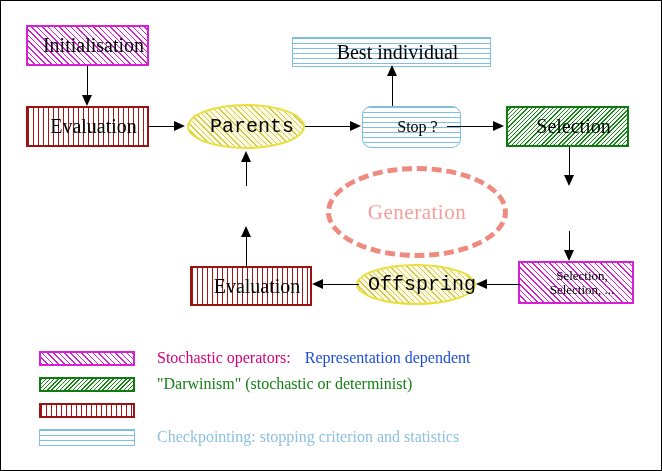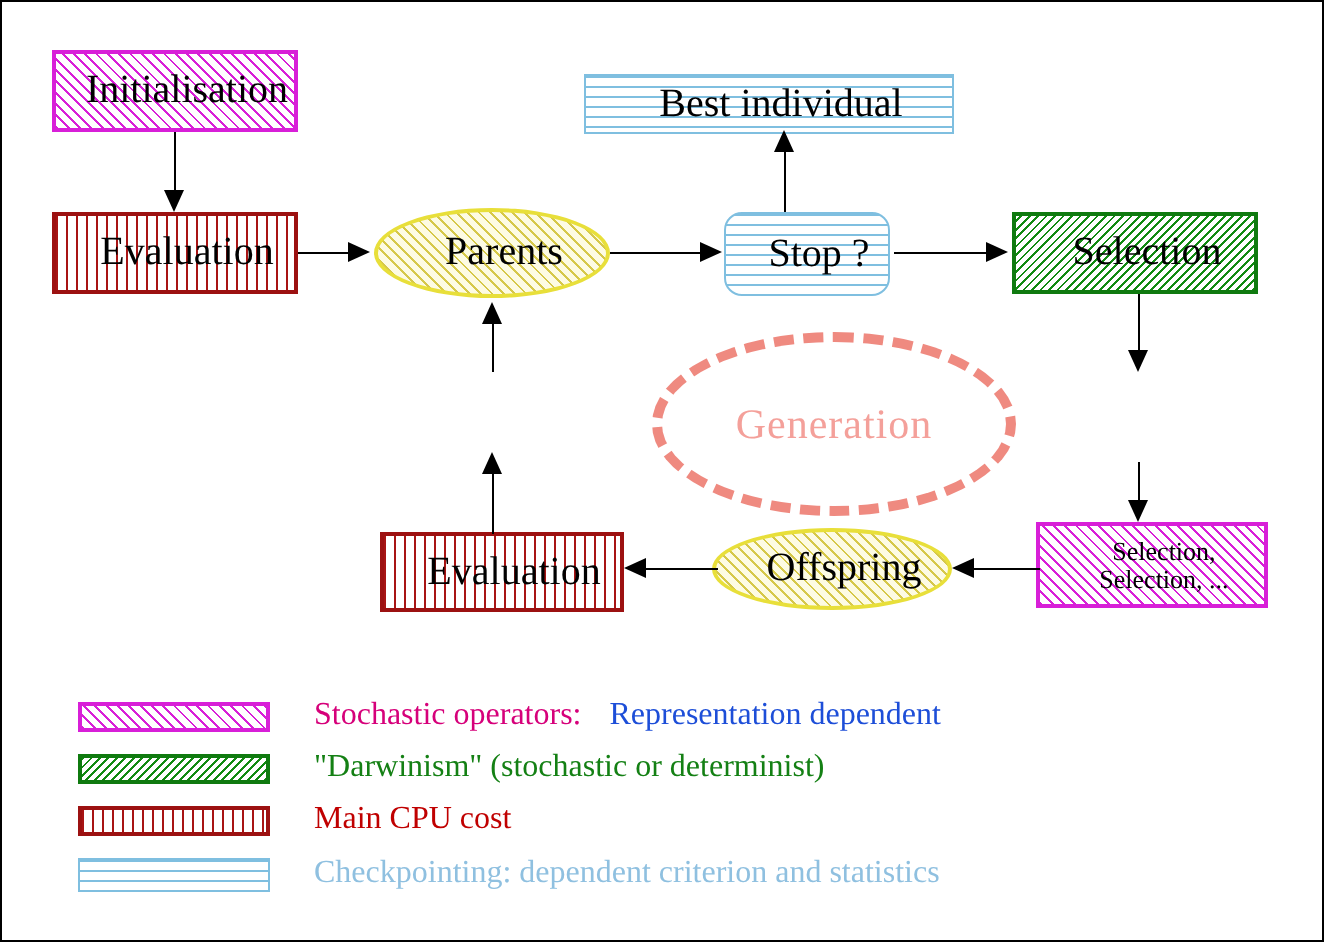--- a/index.html
+++ b/index.html
@@ -27,21 +27,21 @@
     background-image:repeating-linear-gradient(90deg,
       #a81414 0px,#a81414 1px,rgba(255,255,255,0) 1px,rgba(255,255,255,0) 5px);
     background-color:#ffffff;border:2px solid #9c1111;}
   .hatch-blue{
     background-image:repeating-linear-gradient(180deg,
       #7fbfe0 0px,#7fbfe0 1px,rgba(255,255,255,0) 1px,rgba(255,255,255,0) 5px);
     background-color:#ffffff;border:1px solid #7fbfe0;}
   .hatch-yellow{
     background-image:repeating-linear-gradient(45deg,
       #d6c84a 0px,#d6c84a 1px,rgba(255,255,255,0) 1px,rgba(255,255,255,0) 4px);
-    background-color:#fdfbe3;border:2px solid #e8df3a;}
+    background-color:#fdfbe3;border:2px solid #e8df3a;font-family:Liberation Mono, monospace;}
 
   .ellipse{border-radius:50%;}
   .rounded{border-radius:9px;}
 
   
   .gen-ellipse{position:absolute;border-radius:50%;
     border:5px dashed #ef8a80;background:transparent;
     display:flex;align-items:center;justify-content:center;font-family:Liberation Serif, serif;}
   .gen-label{color:#f4a09a;font-size:21px;letter-spacing:.5px;}
 
@@ -81,25 +81,25 @@
   </div>
 
   <div class="node hatch-red" style="left:25px;top:105px;width:123px;height:41px;font-size:20px;">
     <span>Evaluation</span>
   </div>
 
   <div class="node hatch-yellow ellipse" style="left:186px;top:103px;width:118px;height:45px;font-size:20px;">
     <span>Parents</span>
   </div>
 
-  <div class="node hatch-blue rounded" style="left:361px;top:105px;width:83px;height:42px;font-size:20px;">
+  <div class="node hatch-blue rounded" style="left:361px;top:105px;width:99px;height:42px;font-size:16px;">
     <span>Stop ?</span>
   </div>
 
-  <div class="node hatch-blue" style="left:291px;top:36px;width:185px;height:30px;font-size:20px;">
+  <div class="node hatch-blue" style="left:291px;top:36px;width:199px;height:30px;font-size:20px;">
     <span>Best individual</span>
   </div>
 
   <div class="node hatch-green" style="left:505px;top:105px;width:123px;height:41px;font-size:20px;">
     <span>Selection</span>
   </div>
 
 
   <div class="node hatch-magenta" style="left:517px;top:260px;width:116px;height:43px;font-size:13px;flex-direction:column;">
     <span>Selection,</span>
@@ -160,23 +160,22 @@
       <div class="leg-txt t-gold">Representation dependent</div>
     </div>
 
     <div class="leg-row" style="top:32px;">
       <div class="sw hatch-green"></div>
       <div class="leg-txt t-green">"Darwinism" (stochastic or determinist)</div>
     </div>
 
     <div class="leg-row" style="top:58px;">
       <div class="sw hatch-red"></div>
-      <div class="leg-txt t-red">Main CPU cost</div>
     </div>
 
     <div class="leg-row" style="top:85px;">
       <div class="sw hatch-blue"></div>
-      <div class="leg-txt t-blue">Checkpointing: dependent criterion and statistics</div>
+      <div class="leg-txt t-blue">Checkpointing: stopping criterion and statistics</div>
     </div>
 
   </div>
 
 </div>
 
 </body></html>

